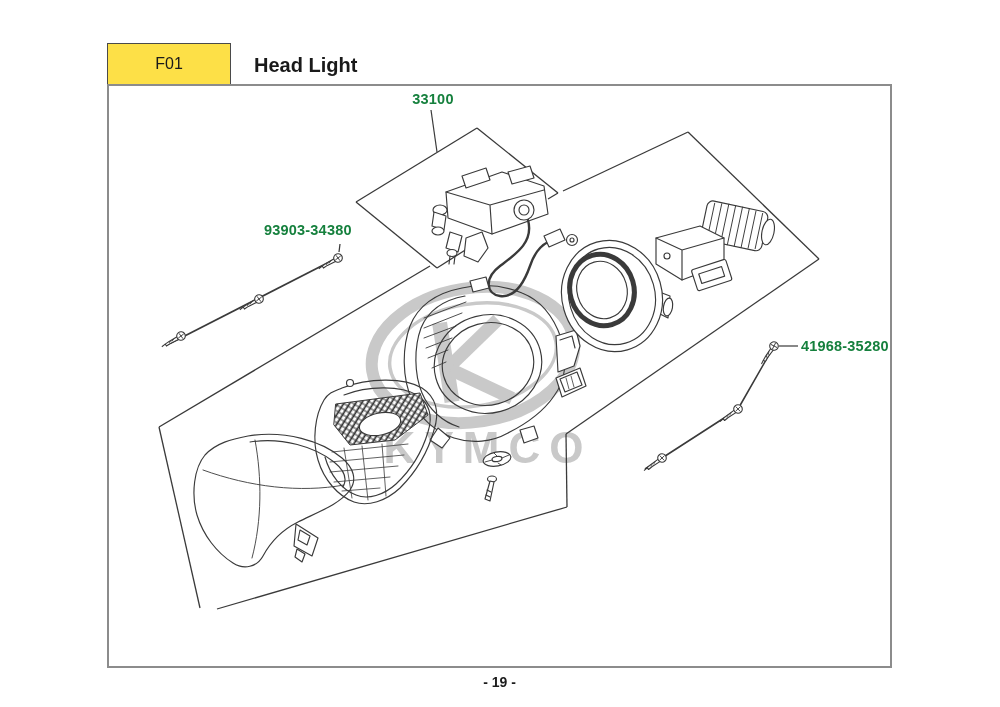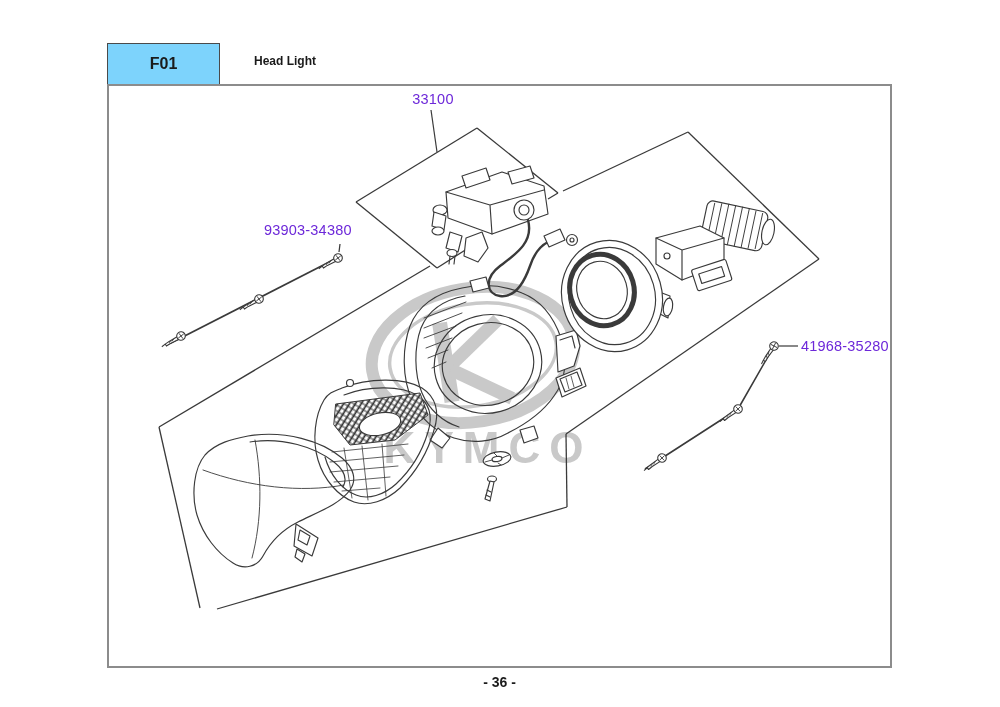--- a/index.html
+++ b/index.html
@@ -1,25 +1,25 @@
 <!DOCTYPE html>
 <html><head>
 <meta charset="utf-8">
 <style>
   html,body{margin:0;padding:0;background:#ffffff;}
   #page{position:relative;width:1000px;height:707px;background:#ffffff;overflow:hidden;
         font-family:"Liberation Sans",sans-serif;}
   #frame{position:absolute;left:107px;top:84px;width:785px;height:584px;
          border:2px solid #8c8c8c;box-sizing:border-box;}
-  #code-box{position:absolute;left:107px;top:43px;width:113px;height:42px;
-            border:1.6px solid #4a4a4a;box-sizing:border-box;background:#7dd3fc;
+  #code-box{position:absolute;left:107px;top:43px;width:124px;height:42px;
+            border:1.6px solid #4a4a4a;box-sizing:border-box;background:#fde047;
             display:flex;align-items:center;justify-content:center;
-            font-weight:bold;font-size:16px;color:#1a1a1a;}
-  #head-title{position:absolute;left:254px;top:54px;font-weight:bold;font-size:12px;color:#1a1a1a;}
-  .plabel{position:absolute;font-weight:normal;font-size:14.5px;color:#6d28d9;letter-spacing:.2px;white-space:nowrap;}
+            font-weight:normal;font-size:16px;color:#1a1a1a;}
+  #head-title{position:absolute;left:254px;top:54px;font-weight:bold;font-size:20px;color:#1a1a1a;}
+  .plabel{position:absolute;font-weight:bold;font-size:14.5px;color:#15803d;letter-spacing:.2px;white-space:nowrap;}
   #lbl-33100{left:393px;top:91px;width:80px;text-align:center;}
   #lbl-34380{left:264px;top:222px;width:141px;}
   #lbl-35280{left:801px;top:338px;}
   #page-num{position:absolute;left:107px;top:674px;width:785px;text-align:center;
             font-weight:bold;font-size:14px;color:#1c1c1c;}
   svg{position:absolute;left:0;top:0;}
 </style>
 </head>
 <body>
 
@@ -193,14 +193,14 @@
         <path d="M490,481 L485,499 L490,501 L494,482 Z" fill="#fff"></path>
         <path d="M486,495 L490,497 M487,490 L491,492"></path>
       </g>
     </g>
   </svg>
 
   <div class="plabel" id="lbl-33100">33100</div>
   <div class="plabel" id="lbl-34380">93903-34380</div>
   <div class="plabel" id="lbl-35280">41968-35280</div>
 
-  <div id="page-num">- 36 -</div>
+  <div id="page-num">- 19 -</div>
 </div>
 
 </body></html>

